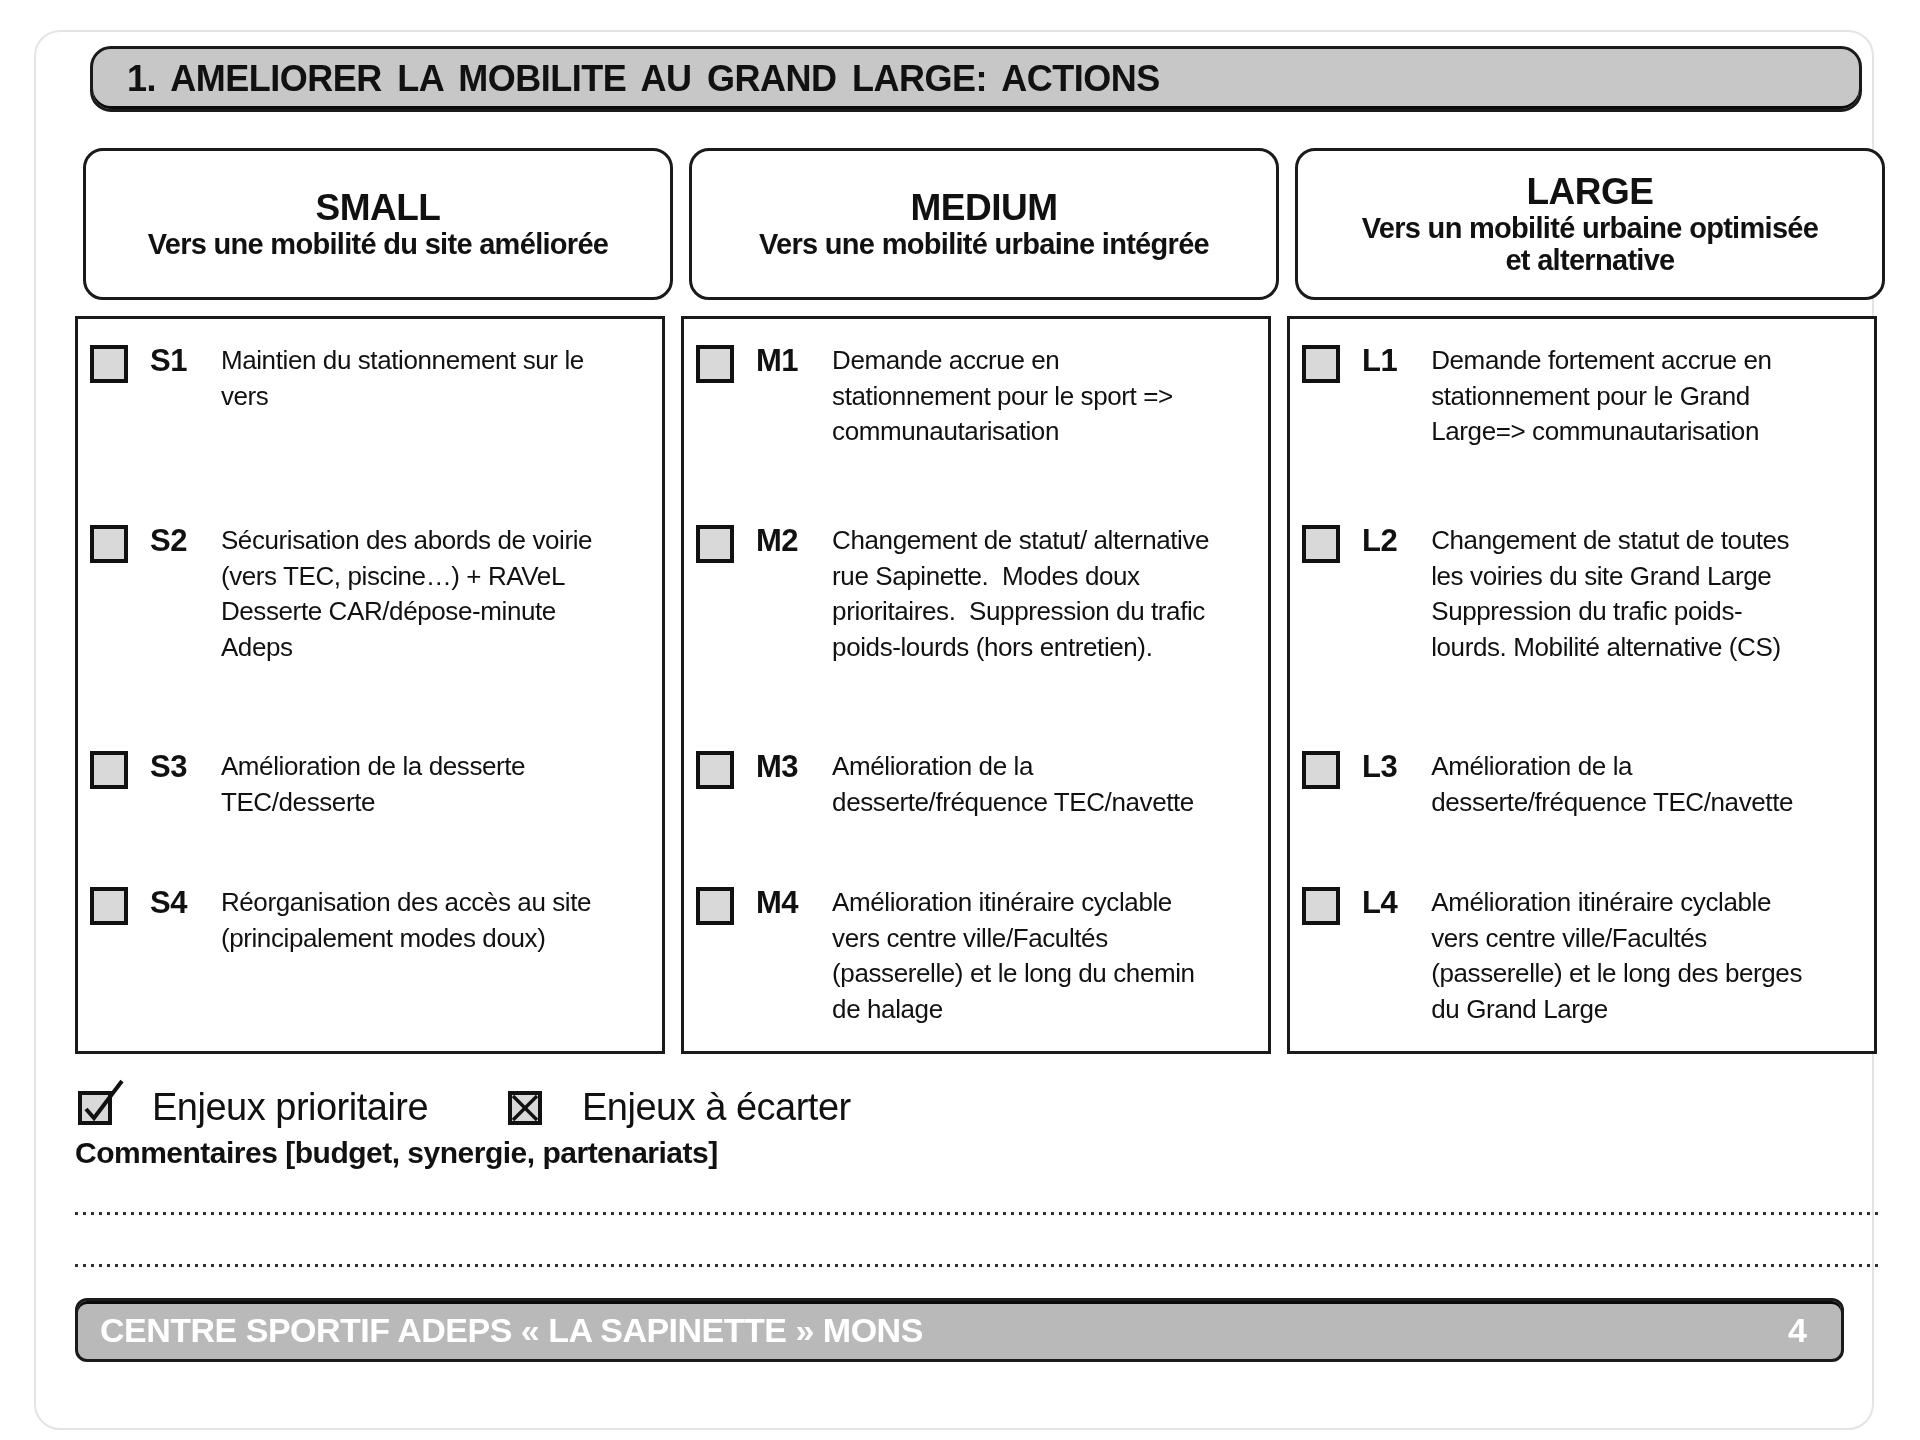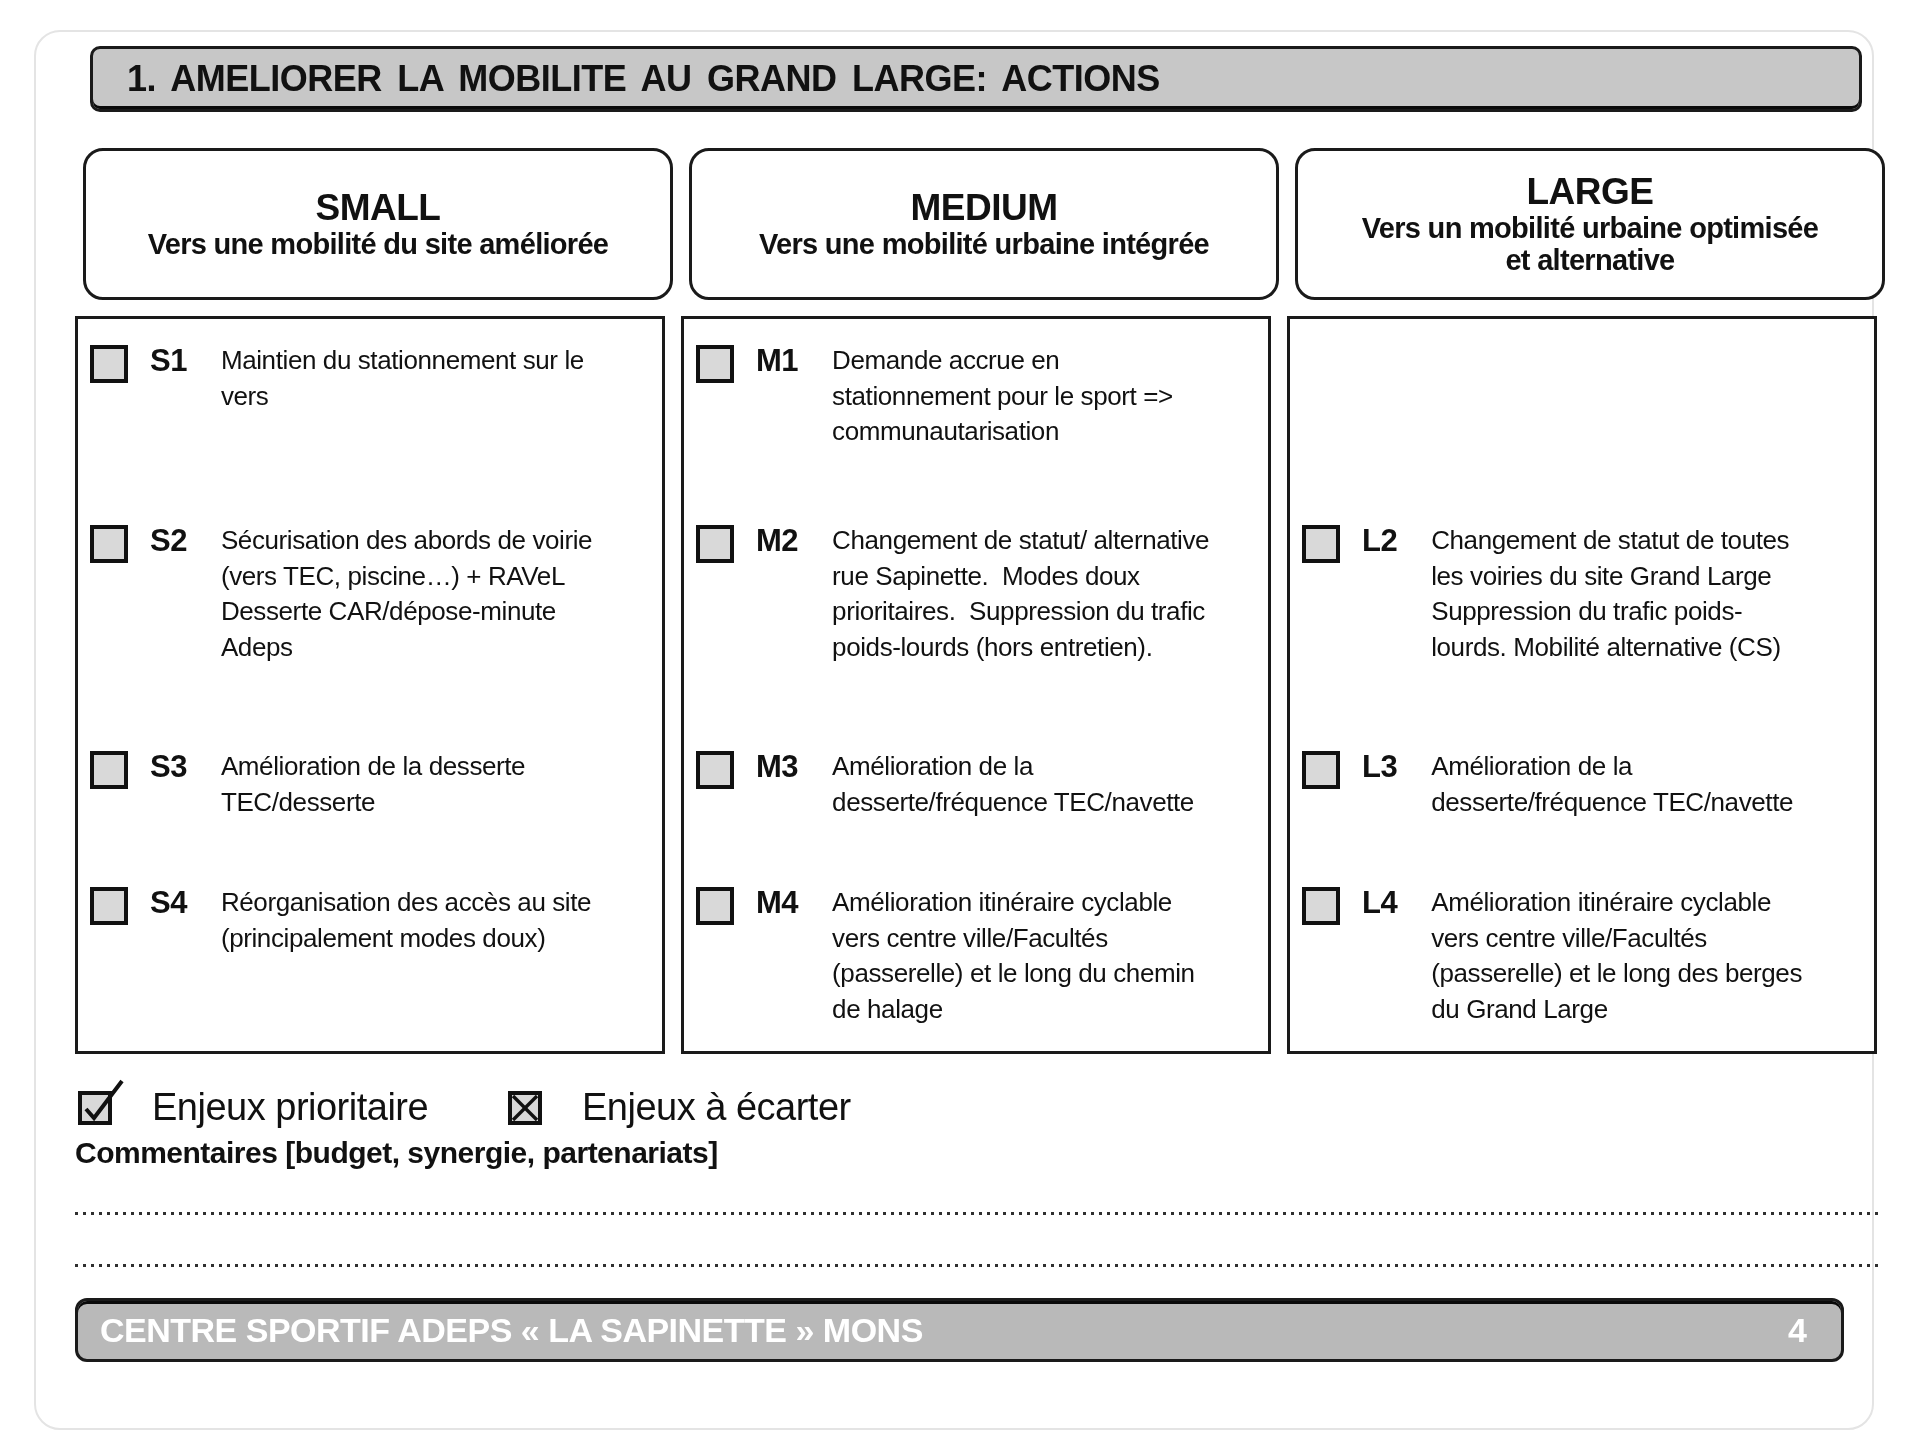--- a/index.html
+++ b/index.html
@@ -8,21 +8,21 @@
     font-family:"Liberation Sans", sans-serif;color:#111;
   }
   
   .outer-frame{
     position:absolute;left:34px;top:30px;width:1836px;height:1396px;
     border:2px solid #e4e4e4;border-radius:26px;
   }
   
   .title-bar{
     position:absolute;left:90px;top:46px;width:1772px;height:66px;
-    background:#c7c7c7;border:3px solid #1a1a1a;border-radius:10px;
+    background:#c7c7c7;border:3px solid #1a1a1a;border-radius:21px;
     display:flex;align-items:center;box-sizing:border-box;
     box-shadow:0 -3px 0 #0a0a0a inset;
   }
   .title-bar .t{
     padding-left:34px;font-size:36px;font-weight:bold;letter-spacing:-0.5px;word-spacing:6px;
     white-space:nowrap;
   }
   
   .col-head{
     position:absolute;top:148px;height:152px;width:590px;box-sizing:border-box;
@@ -159,20 +159,27 @@
       <span class="cbx"></span>
       <span class="code">M4</span>
       <span class="itext">Amélioration itinéraire cyclable
 vers centre ville/Facultés
 (passerelle) et le long du chemin
 de halage</span>
     </div>
   </div>
 
   <div class="col-box c2">
+    <div class="item p0">
+      <span class="cbx"></span>
+      <span class="code">L1</span>
+      <span class="itext">Demande fortement accrue en
+stationnement pour le Grand
+Large=&gt; communautarisation</span>
+    </div>
     <div class="item p1">
       <span class="cbx"></span>
       <span class="code">L2</span>
       <span class="itext">Changement de statut de toutes
 les voiries du site Grand Large
 Suppression du trafic poids-
 lourds. Mobilité alternative (CS)</span>
     </div>
     <div class="item p2">
       <span class="cbx"></span>

